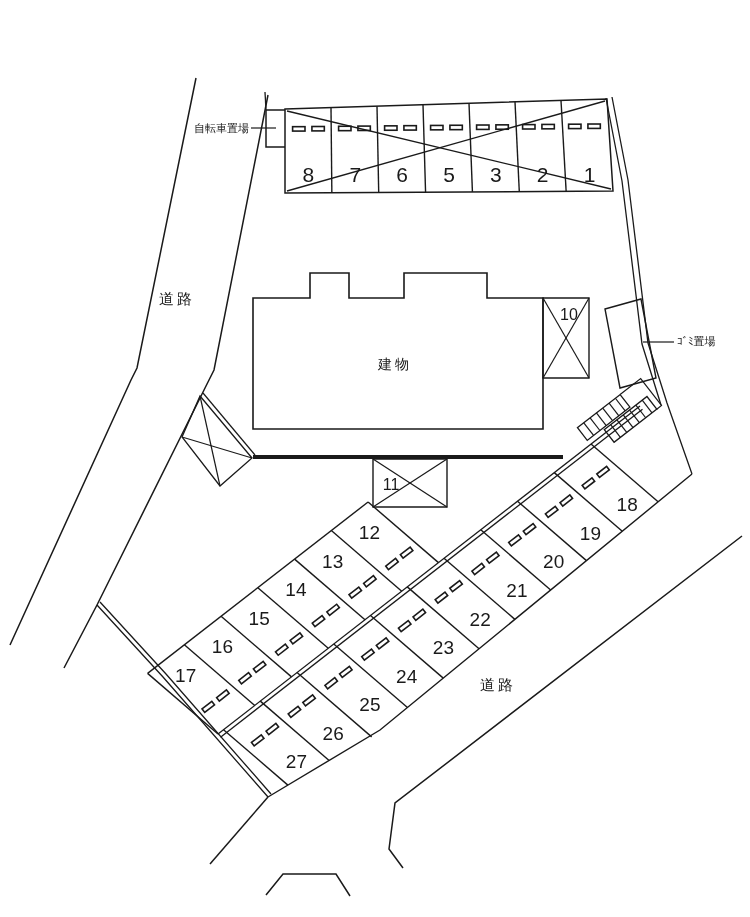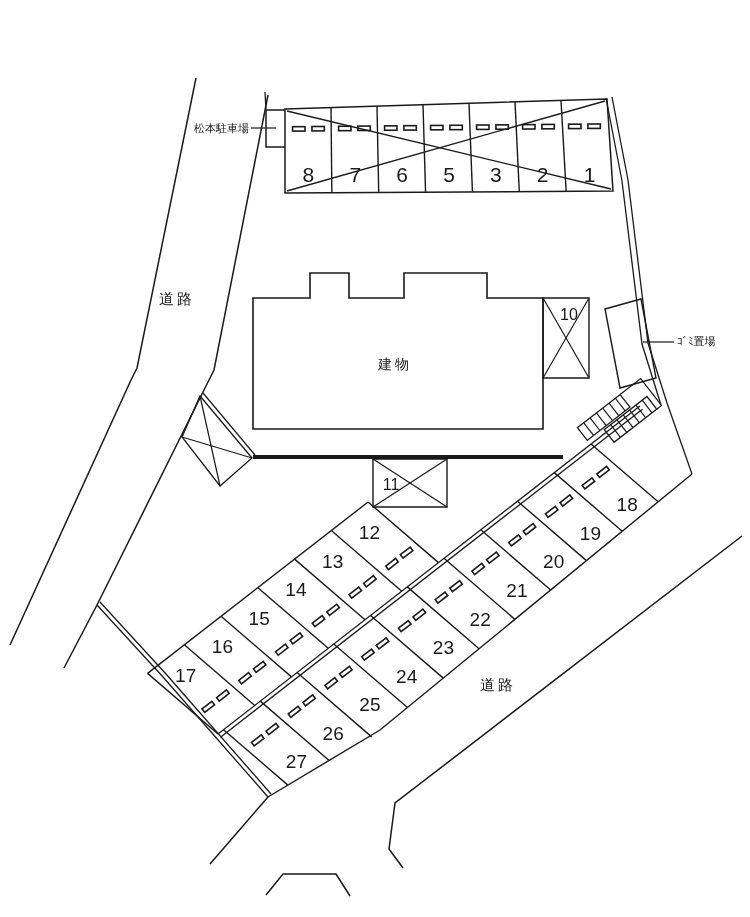--- a/index.html
+++ b/index.html
@@ -234,18 +234,18 @@
         <line x1="68" y1="-9" x2="68" y2="7" stroke="#1a1a1a" stroke-width="1.2"></line>
         <polyline points="54,-27 80,-27 80,7 74,7" fill="none" stroke="#1a1a1a" stroke-width="1.2"></polyline>
       </g>
     </svg>
 
 
   <div class="lbl road" style="left:177px;top:299px;">道路</div>
 
   <div class="lbl road" style="left:498px;top:685px;">道路</div>
 
-  <div class="lbl small-r" style="left:249px;top:128px;">松本駐車場</div>
+  <div class="lbl small-r" style="left:249px;top:128px;">自転車置場</div>
 
   <div class="lbl bld" style="left:395px;top:365px;">建物</div>
 
   <div class="lbl small" style="left:677px;top:341px;">ｺﾞﾐ置場</div>
 </div>
 
 </body></html>

